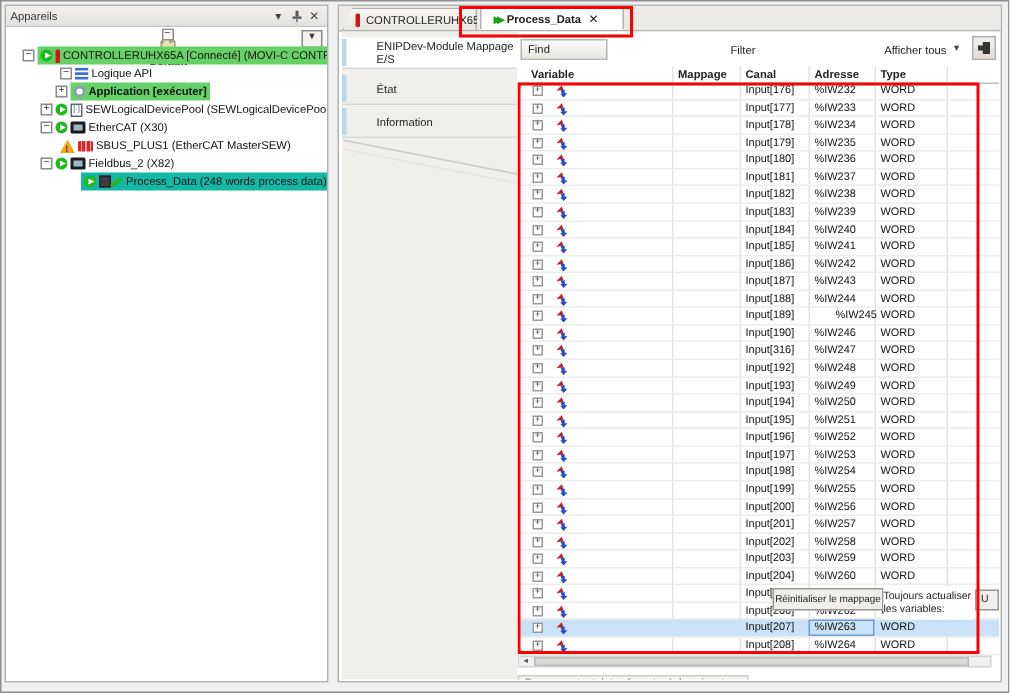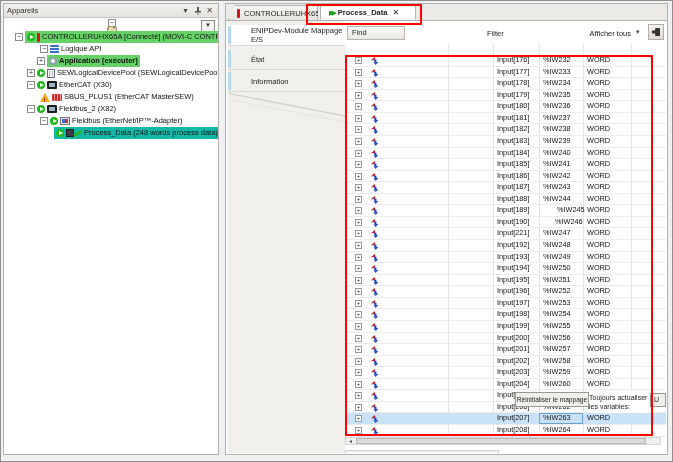--- a/index.html
+++ b/index.html
@@ -175,26 +175,20 @@
         <span class="tlabel">SBUS_PLUS1 (EtherCAT MasterSEW)</span>
       </div>
 
       <div class="trow" style="padding-left:23px;">
         <span class="exp">−</span>
         <span class="ic runic"></span>
         <span class="ic monic"></span>
         <span class="tlabel">Fieldbus_2 (X82)</span>
       </div>
 
-      <div class="trow" style="padding-left:36px;">
-        <span class="exp">−</span>
-        <span class="ic runic"></span>
-        <span class="ic netic"></span>
-        <span class="tlabel">Fieldbus (EtherNet/IP™-Adapter)</span>
-      </div>
 
       <div class="trow" style="padding-left:50px;">
         <span class="hl-gray">
           <span class="ic runic"></span>
           <span class="ic chipic"></span>
           <span class="ic wrenchic"></span>
           <span class="tlabel">Process_Data (248 words process data)</span>
         </span>
       </div>
 
@@ -235,20 +229,27 @@
 
     <div class="content">
       <div class="findbtn">Find</div>
       <span class="filterlbl">Filter</span>
       <span class="filterval">Afficher tous</span>
       <span class="filterarrow">▾</span>
       <div class="plugbtn">
         <span class="plugglyph"></span>
       </div>
 
+      <div class="thead">
+        <span class="th" style="left:9px;">Variable</span>
+        <span class="th" style="left:107px;">Mappage</span>
+        <span class="th" style="left:152px;">Canal</span>
+        <span class="th" style="left:198px;">Adresse</span>
+        <span class="th" style="left:242px;">Type</span>
+      </div>
       <div class="vline" style="left:103px;height:392px;"></div>
       <div class="vline" style="left:148px;height:392px;"></div>
       <div class="vline" style="left:194px;height:392px;"></div>
       <div class="vline" style="left:238px;height:392px;"></div>
       <div class="vline" style="left:286px;height:392px;"></div>
 
       <div class="rows" id="rows">
           <div class="row">
             <span class="rexp">+</span>
             <span class="ricon"><svg width="9" height="9" viewBox="0 0 10 10">
@@ -389,30 +390,30 @@
             <span class="cell" style="left:212px;">%IW245</span>
             <span class="cell" style="left:242px;">WORD</span>
           </div>
           <div class="row">
             <span class="rexp">+</span>
             <span class="ricon"><svg width="9" height="9" viewBox="0 0 10 10">
                 <path fill="#c42222" d="M1 5 L5 1 L6.3 4.2 Z"></path>
                 <path fill="#2a4bc4" d="M4 4.2 h3.2 v2.6 h2 L6.4 10 L3.8 7.2 h1.4 Z"></path>
               </svg></span>
             <span class="cell" style="left:152px;">Input[190]</span>
-            <span class="cell" style="left:198px;margin-left:12px;">%IW246</span>
-            <span class="cell" style="left:242px;">WORD</span>
-          </div>
-          <div class="row">
-            <span class="rexp">+</span>
-            <span class="ricon"><svg width="9" height="9" viewBox="0 0 10 10">
-                <path fill="#c42222" d="M1 5 L5 1 L6.3 4.2 Z"></path>
-                <path fill="#2a4bc4" d="M4 4.2 h3.2 v2.6 h2 L6.4 10 L3.8 7.2 h1.4 Z"></path>
-              </svg></span>
-            <span class="cell" style="left:152px;">Input[221]</span>
+            <span class="cell" style="left:198px;">%IW246</span>
+            <span class="cell" style="left:242px;">WORD</span>
+          </div>
+          <div class="row">
+            <span class="rexp">+</span>
+            <span class="ricon"><svg width="9" height="9" viewBox="0 0 10 10">
+                <path fill="#c42222" d="M1 5 L5 1 L6.3 4.2 Z"></path>
+                <path fill="#2a4bc4" d="M4 4.2 h3.2 v2.6 h2 L6.4 10 L3.8 7.2 h1.4 Z"></path>
+              </svg></span>
+            <span class="cell" style="left:152px;">Input[316]</span>
             <span class="cell" style="left:198px;">%IW247</span>
             <span class="cell" style="left:242px;">WORD</span>
           </div>
           <div class="row">
             <span class="rexp">+</span>
             <span class="ricon"><svg width="9" height="9" viewBox="0 0 10 10">
                 <path fill="#c42222" d="M1 5 L5 1 L6.3 4.2 Z"></path>
                 <path fill="#2a4bc4" d="M4 4.2 h3.2 v2.6 h2 L6.4 10 L3.8 7.2 h1.4 Z"></path>
               </svg></span>
             <span class="cell" style="left:152px;">Input[192]</span>

